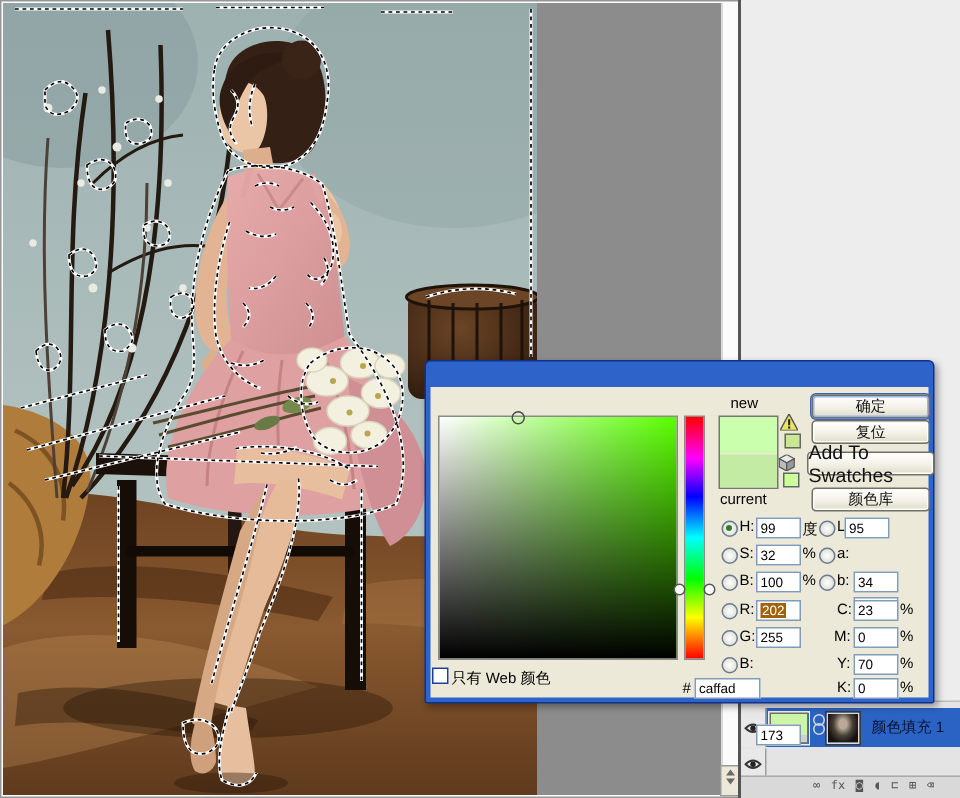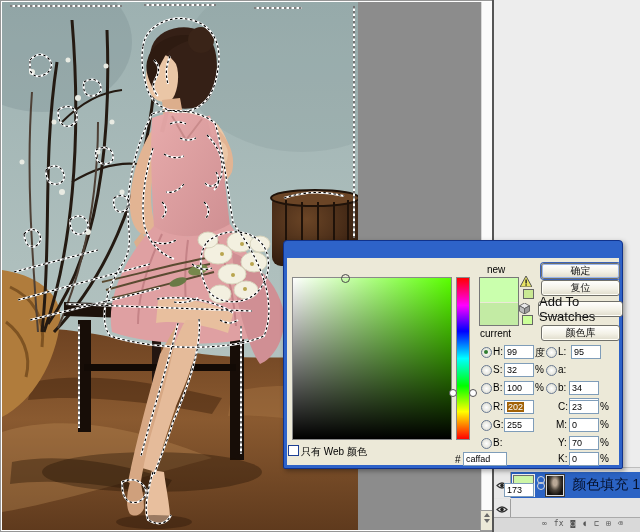--- a/index.html
+++ b/index.html
@@ -20,21 +20,21 @@
   #layers{position:absolute;left:494px;top:467px;width:146px;height:65px;background:#e4e4e4;border-top:1px solid #bdbdbd;}
   .eyecol{position:absolute;left:0;width:16px;background:#e8e8e8;border-right:1px solid #9e9e9e;display:flex;align-items:center;justify-content:center;}
   .lrow{position:absolute;left:17px;right:0;display:flex;align-items:center;}
   .row-sel{background:#2b63c4;}
   .row-plain{background:#e4e4e4;border-bottom:1px solid #c6c6c6;}
   .fillthumb{width:24px;height:19px;border:1px solid #6f6f6f;background:linear-gradient(#cdf5a6 0 74%,#cfcfcf 74%);box-shadow:0 0 0 1px #f2f2f2;margin-left:2px;position:relative;}
   .fillthumb::after{content:"";position:absolute;left:9px;bottom:1px;width:4px;height:3px;background:#555;}
   .maskthumb{width:20px;height:19px;border:1px solid #dcdcdc;outline:1px solid #3a3a3a;background:radial-gradient(ellipse at 50% 35%,#b9a896 0 18%,#4a4238 45%,#15120e 75%);margin-left:2px;}
   .linkicon{width:7px;height:14px;margin-left:3px;display:flex;flex-direction:column;align-items:center;}
   .linkicon i{display:block;width:6px;height:6px;border:1.4px solid #d8d8d8;border-radius:50%;margin-top:-2px;}
-  .lname{font-size:14px;color:#0a0a0a;margin-left:8px;white-space:nowrap;}
+  .lname{font-size:10px;color:#0a0a0a;margin-left:8px;white-space:nowrap;}
   .row-sel .lname{color:#06122e;}
   .bgthumb{width:15px;height:18px;border:1px solid #555;margin-left:2px;background:
      linear-gradient(#9fb4b2 0 55%,#7c4f2a 55% 100%);position:relative;}
   .bgthumb::after{content:"";position:absolute;left:4px;top:3px;width:6px;height:11px;background:#d9a0a0;border-radius:3px;}
   #iconbar{position:absolute;left:0;right:0;bottom:0;height:13px;background:#d9d9d9;border-top:1px solid #aaa;display:flex;align-items:flex-start;gap:7px;padding:2px 0 0 48px;}
   #iconbar span{font-size:8px;line-height:8px;color:#555;font-family:"DejaVu Sans Mono",monospace;}
   
   #dlg{position:absolute;left:283px;top:240px;width:338px;height:227px;background:#2e63c9;border:1px solid #10328c;border-radius:4px 4px 2px 2px;box-shadow:2px 2px 5px rgba(0,0,0,.35);}
   #titlebar{position:absolute;left:2px;top:2px;right:2px;height:15px;border-radius:3px 3px 0 0;
     background:linear-gradient(180deg,#5a8ae4 0%,#2a63cc 22%,#1c4aa8 70%,#2a5cc0 100%);
@@ -326,21 +326,21 @@
 
       <div class="rad" style="left:194px;top:180px;"></div>
       <span class="lbl" style="left:206px;top:179px;">B:</span>
       <div class="fld" style="left:217px;top:193px;margin-top:32px;"><span>173</span></div>
 
       <span class="lbl" style="left:168px;top:196px;">#</span>
       <div class="fld" style="left:176px;top:194px;width:40px;"><span>caffad</span></div>
 
       <div class="rad" style="left:259px;top:89px;"></div>
       <span class="lbl" style="left:271px;top:88px;">L:</span>
-      <div class="fld" style="left:284px;top:87px;"><span>95</span></div>
+      <div class="fld" style="left:276px;top:87px;"><span>95</span></div>
 
       <div class="rad" style="left:259px;top:107px;"></div>
       <span class="lbl" style="left:271px;top:106px;">a:</span>
       <div class="fld" style="left:282px;top:112px;margin-top:28px;"><span>-28</span></div>
 
       <div class="rad" style="left:259px;top:125px;"></div>
       <span class="lbl" style="left:271px;top:124px;">b:</span>
       <div class="fld" style="left:282px;top:123px;"><span>34</span></div>
 
       <span class="lbl" style="left:271px;top:143px;">C:</span>

